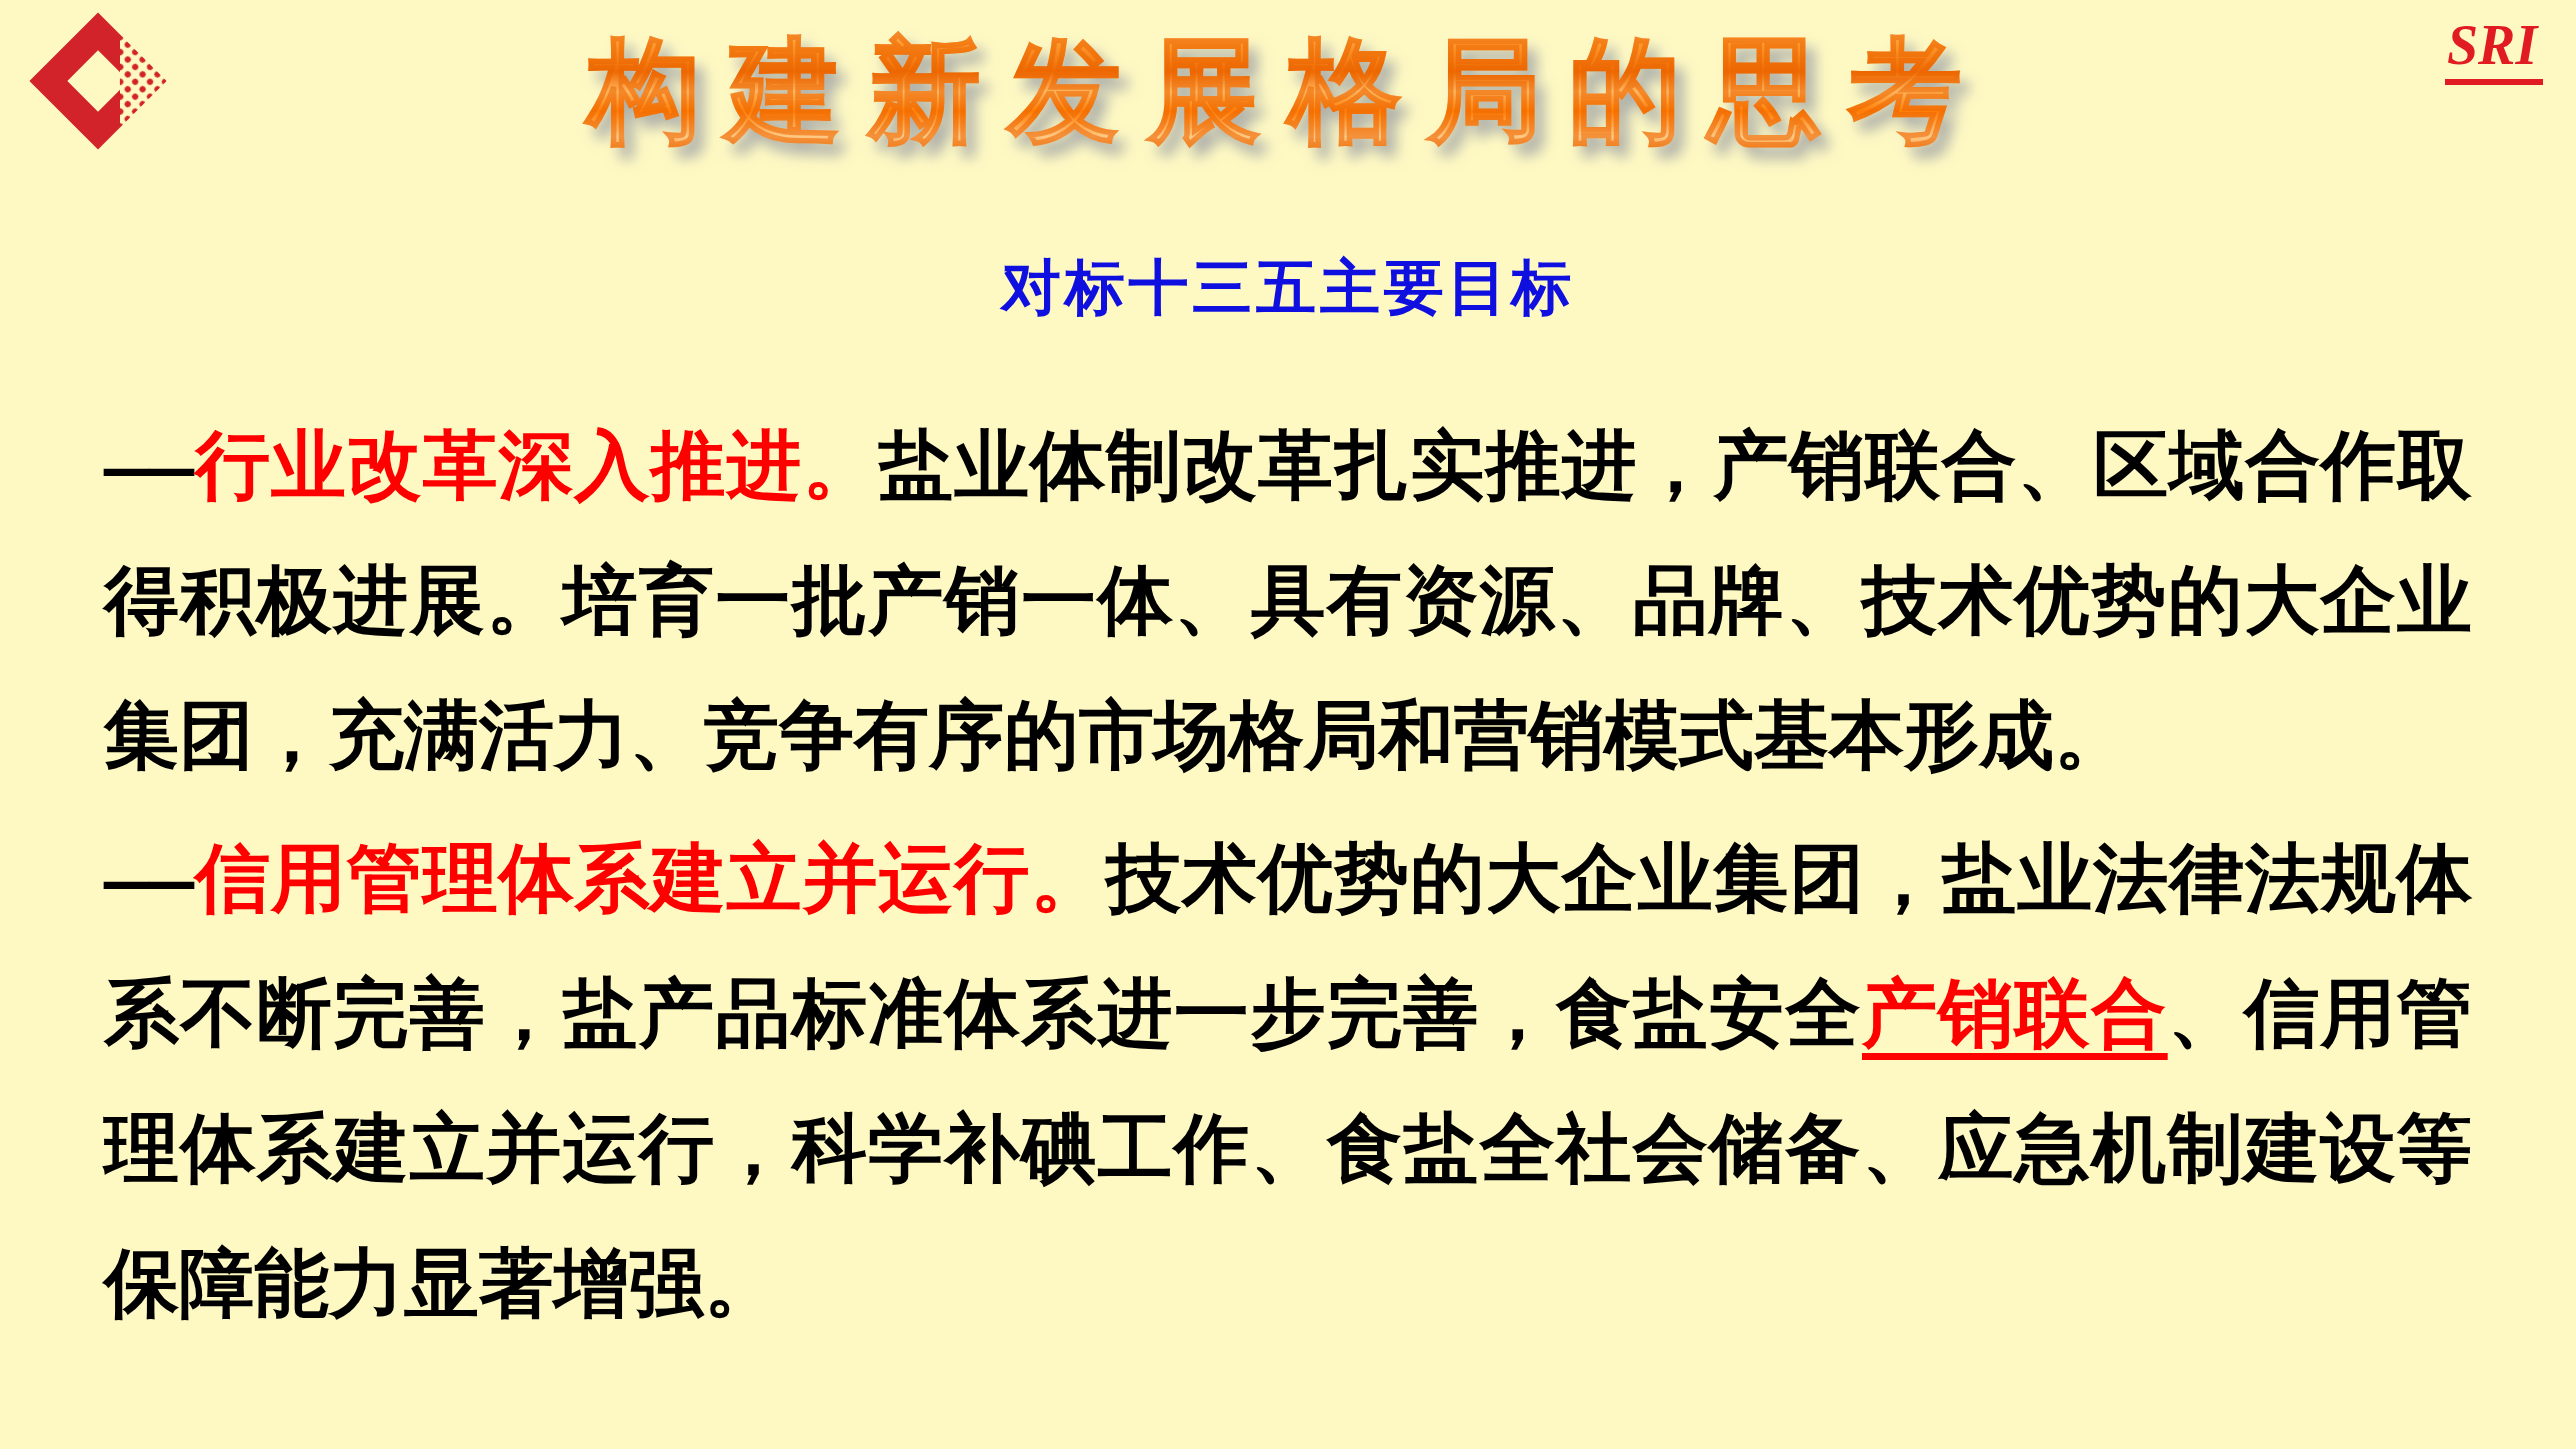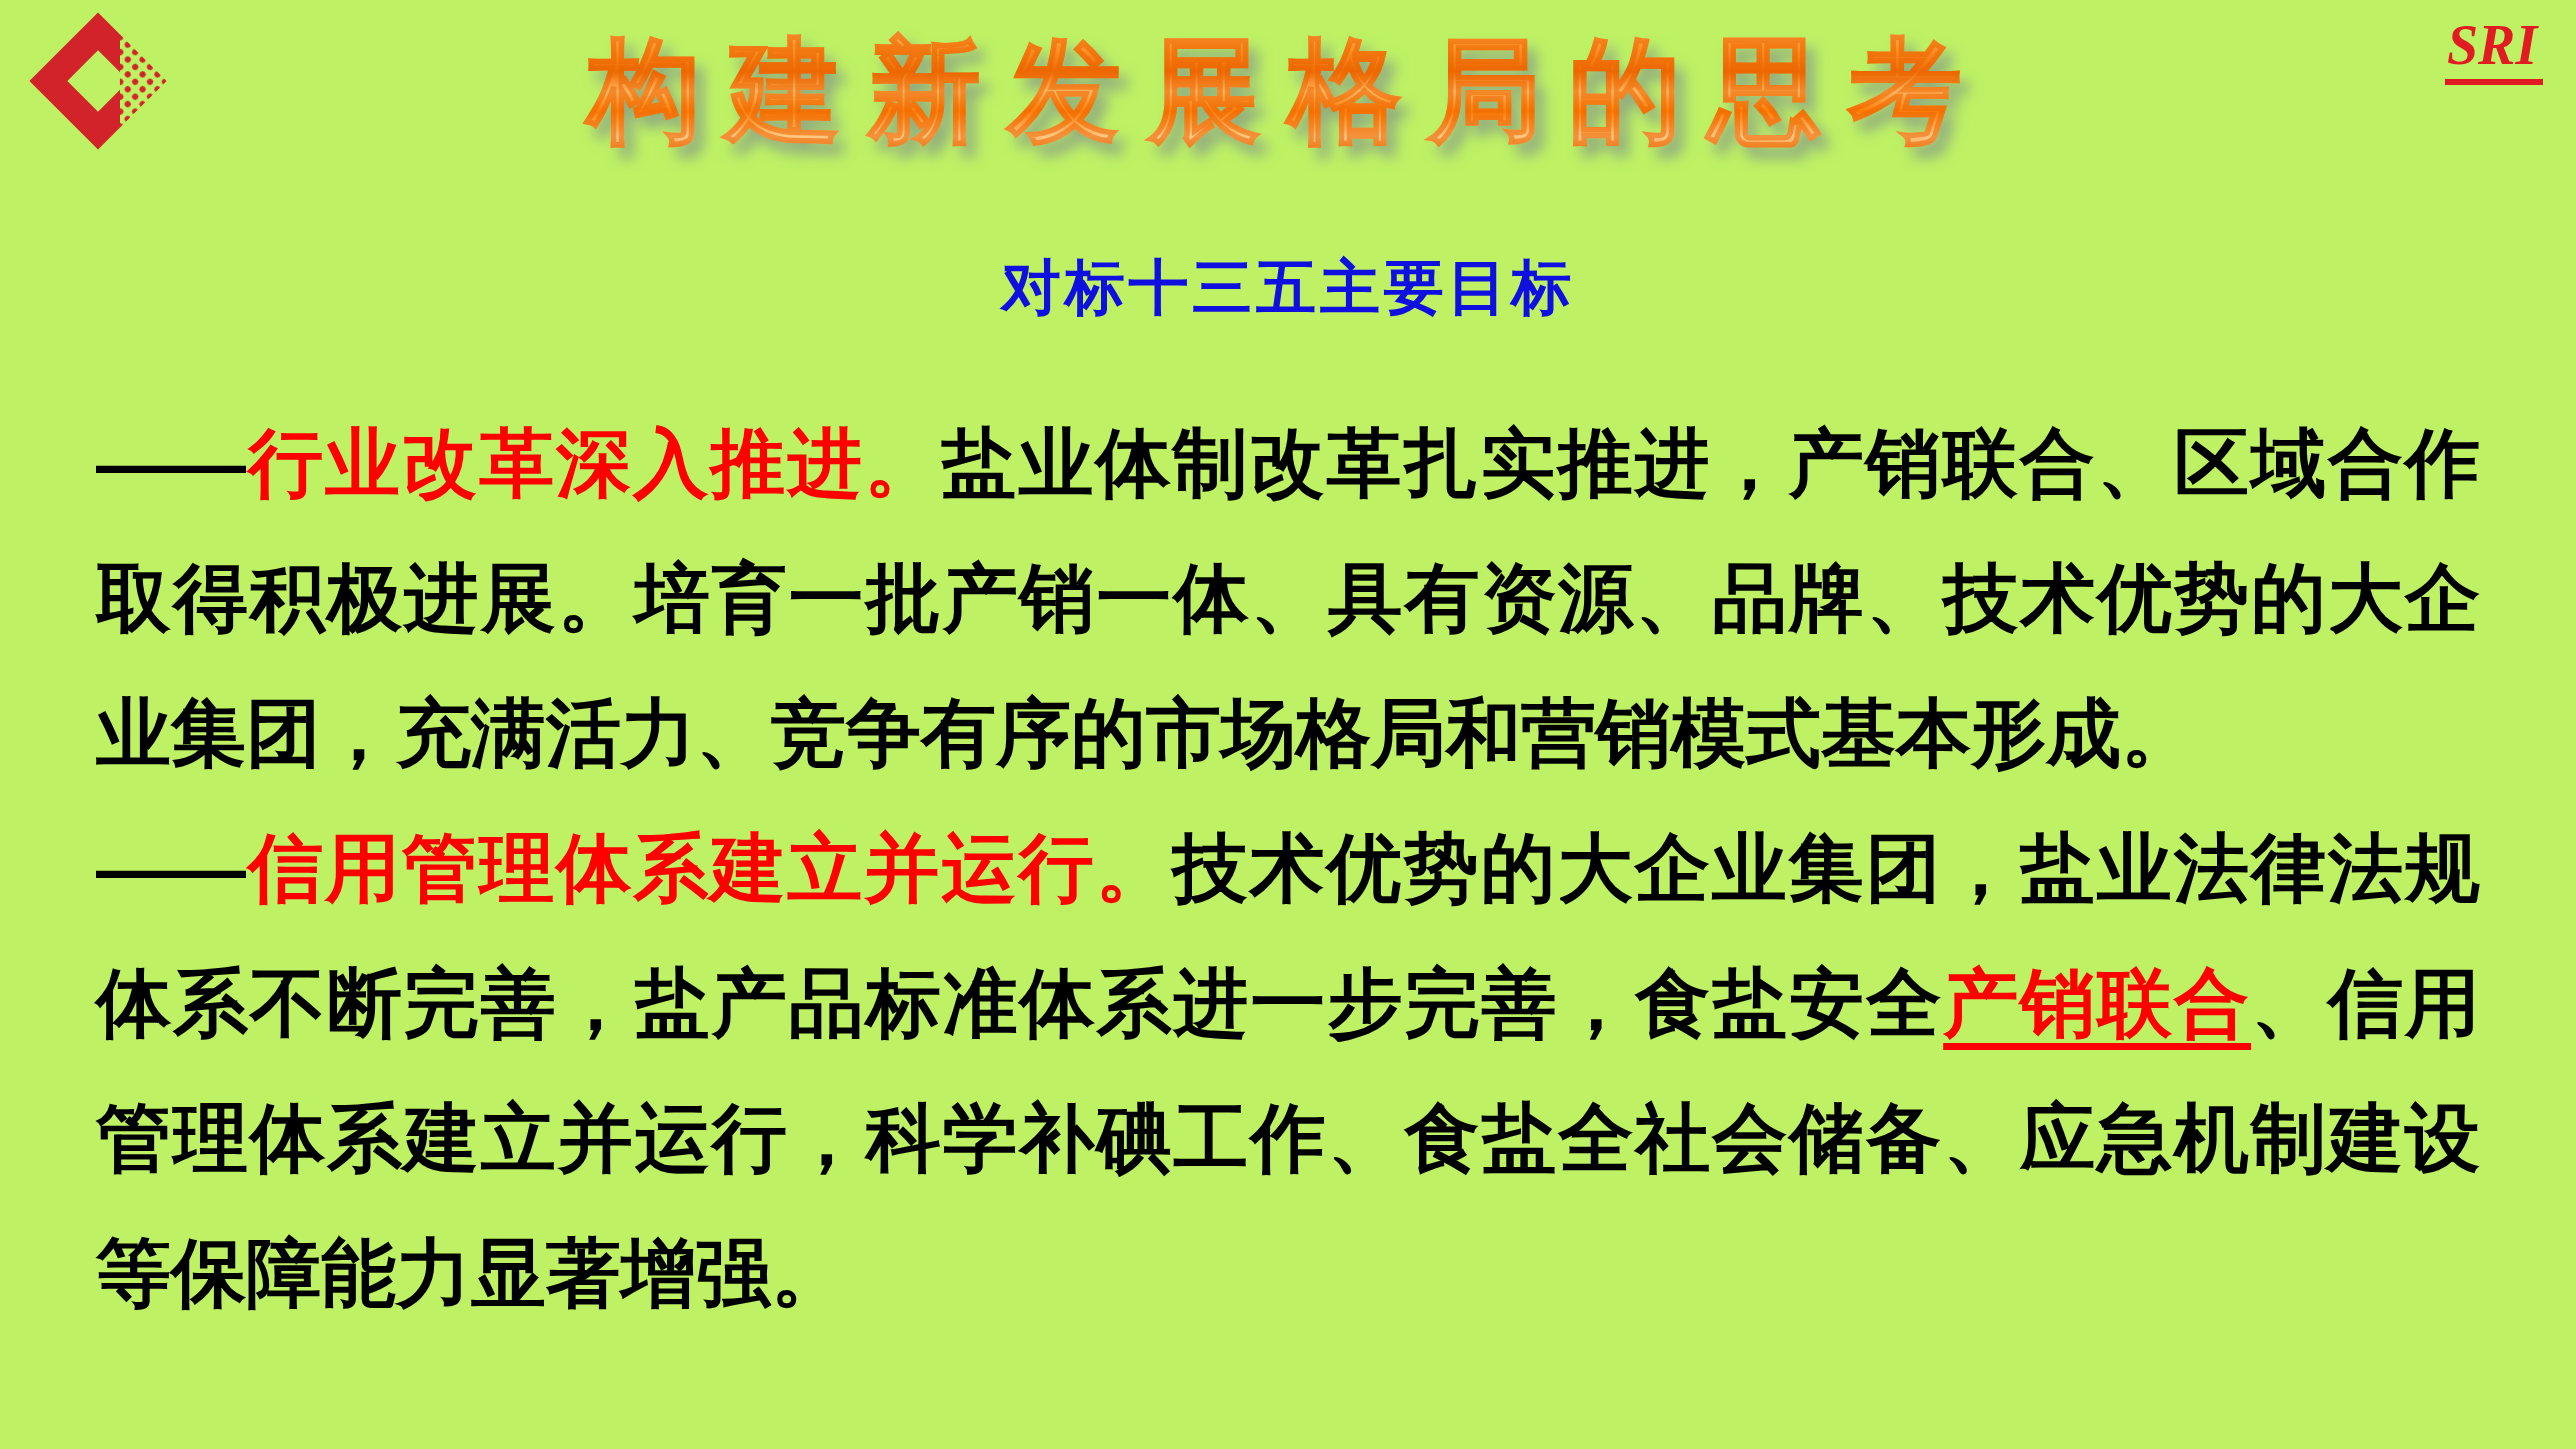--- a/index.html
+++ b/index.html
@@ -3,21 +3,21 @@
 <meta charset="utf-8">
 <style>
   * { margin: 0; padding: 0; box-sizing: border-box; }
   html, body { background: #ffffff; }
   body {
     width: 2576px; height: 1449px;
     position: relative;
     overflow: hidden;
     font-family: "Liberation Sans", sans-serif;
   }
-  .slide { position: absolute; inset: 0; background: #bef264; }
+  .slide { position: absolute; inset: 0; background: #fef9c3; }
 
   
   .logo {
     position: absolute;
     left: 25px; top: 7.7px;
     width: 146px; height: 146px;
   }
   .logo svg { width: 100%; height: 100%; display: block; }
 
   
@@ -71,21 +71,21 @@
     position: absolute;
     left: 96px; top: 396px;
     width: 2384px;
     font-size: 75px;
     font-weight: bold;
     line-height: 135px;
     color: #000000;
     text-align: justify;
     text-justify: inter-character;
   }
-  .body-text p { margin: 0; }
+  .body-text p { margin: 8px; font-family: Liberation Mono, monospace; }
   .red-lead { color: #fe0000; }
   .red-underline {
     color: #fe0000;
     text-decoration: underline;
     text-decoration-color: #fe0000;
     text-decoration-thickness: 6.7px;
     text-underline-offset: 13.5px;
   }
 </style>
 </head>

